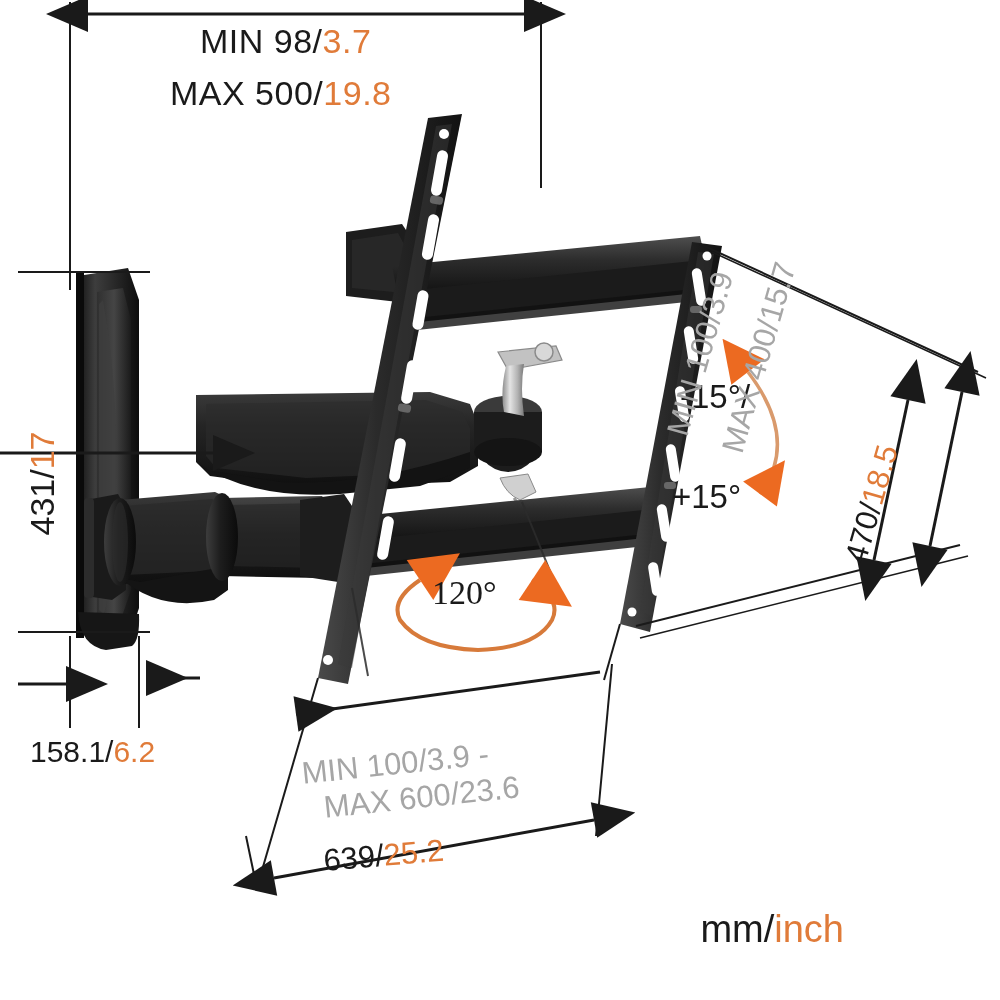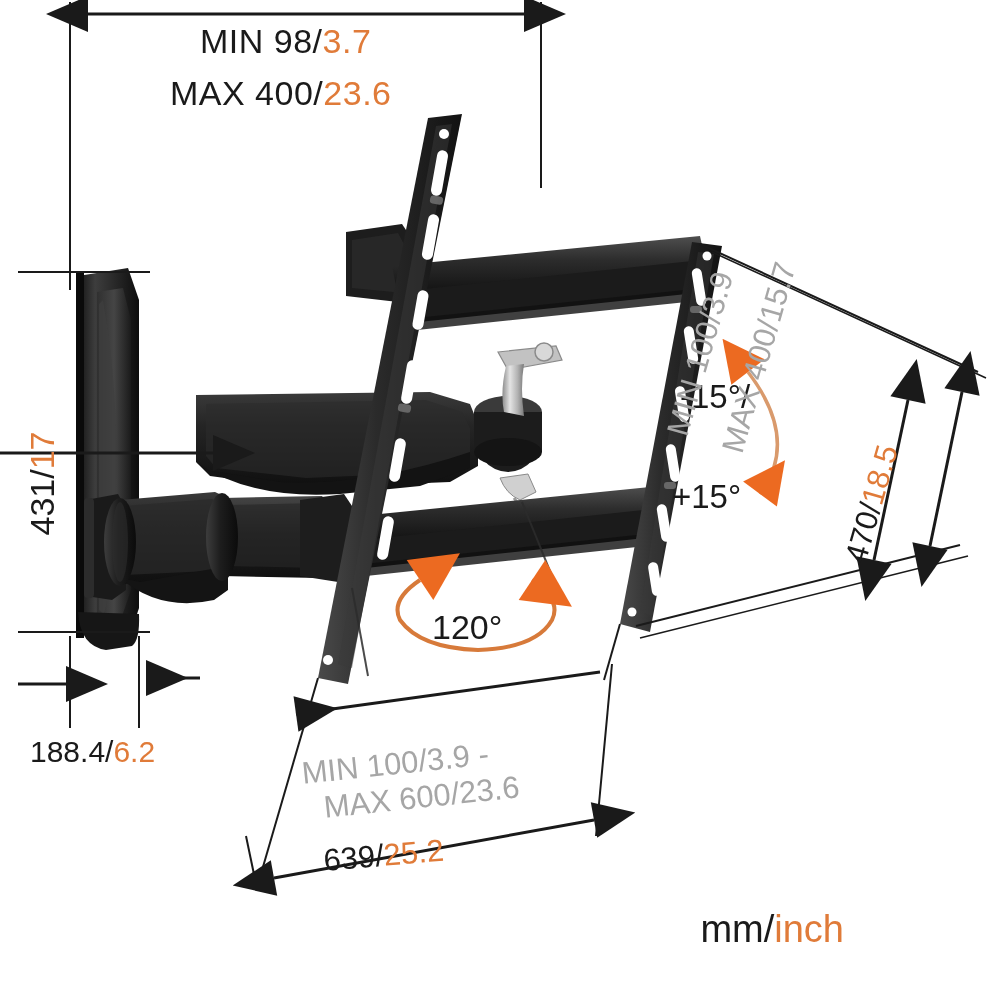--- a/index.html
+++ b/index.html
@@ -10,21 +10,21 @@
   .dimtext { position:absolute; white-space:nowrap; font-family:"Liberation Sans", sans-serif; }
   .black { color:#1a1a1a; }
   .orange { color:#e07b39; }
   .gray { color:#a6a6a6; }
   .t-top1 { left:200px; top:22px; font-size:34px; letter-spacing:0.5px; }
   .t-top2 { left:170px; top:74px; font-size:34px; letter-spacing:0.5px; }
   .t-left { left:-58px; top:464px; font-size:34px; transform:rotate(-90deg); transform-origin:center center; width:200px; text-align:center; }
   .t-btmleft { left:30px; top:735px; font-size:30px; }
   .t-angle1 { left:672px; top:378px; font-size:33px;margin-left:8px; }
   .t-angle2 { left:672px; top:440px; font-size:33px;margin-top:38px; }
-  .t-120 { left:432px; top:608px; font-size:34px; }
+  .t-120 { left:432px; top:574px; font-size:34px;font-family:Liberation Serif, serif; }
   .t-vesa-min { left:660px; top:430px; font-size:31px; transform:rotate(-74deg); transform-origin:left top; }
   .t-vesa-max { left:715px; top:447px; font-size:31px; transform:rotate(-74deg); transform-origin:left top; }
   .t-470 { left:838px; top:557px; font-size:31px; transform:rotate(-74deg); transform-origin:left top; }
   .t-gmin { left:300px; top:756px; font-size:31px; transform:rotate(-6deg); transform-origin:left top; }
   .t-gmax { left:322px; top:790px; font-size:31px; transform:rotate(-6deg); transform-origin:left top; }
   .t-639 { left:322px; top:843px; font-size:31px; transform:rotate(-5deg); transform-origin:left top; }
   .t-mm { right:20px; top:908px; font-size:38px; text-align:right; }
   .t-legend { right:20px; top:950px; font-size:36px; text-align:right; }
 </style>
 </head>
@@ -260,29 +260,29 @@
 
     <g>
       <path d="M420 580 Q390 600 400 620 Q420 648 478 650 Q536 648 552 620 Q562 600 532 580" fill="none" stroke="#d77a3a" stroke-width="4" marker-start="url(#oArr)" marker-end="url(#oArr)"></path>
     </g>
   </svg>
 
   <div class="dimtext t-top1">
     <span class="black">MIN 98/</span><span class="orange">3.7</span>
   </div>
   <div class="dimtext t-top2">
-    <span class="black">MAX 400/</span><span class="orange">23.6</span>
+    <span class="black">MAX 500/</span><span class="orange">19.8</span>
   </div>
 
   <div class="dimtext t-left">
     <span class="black">431/</span><span class="orange">17</span>
   </div>
 
   <div class="dimtext t-btmleft">
-    <span class="black">188.4/</span><span class="orange">6.2</span>
+    <span class="black">158.1/</span><span class="orange">6.2</span>
   </div>
 
   <div class="dimtext t-angle1 black">-15°/</div>
   <div class="dimtext t-angle2 black">+15°</div>
   <div class="dimtext t-120 black">120°</div>
 
   <div class="dimtext t-vesa-min gray">MIN 100/3.9</div>
   <div class="dimtext t-vesa-max gray">MAX 400/15.7</div>
 
   <div class="dimtext t-470">

